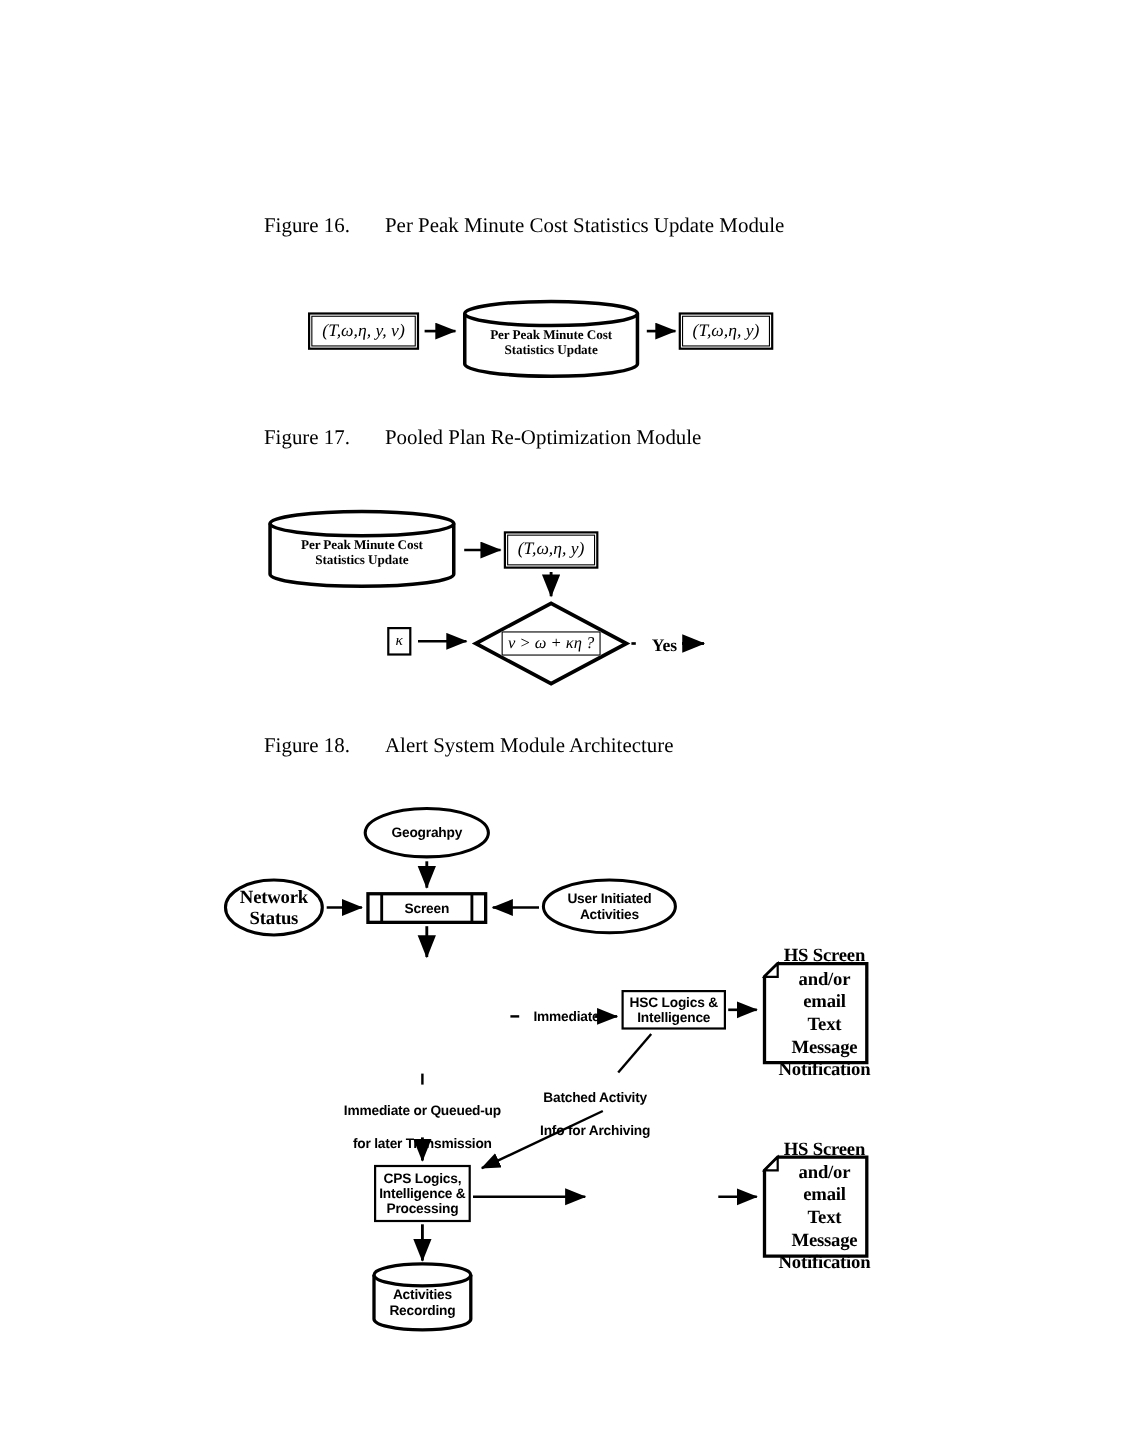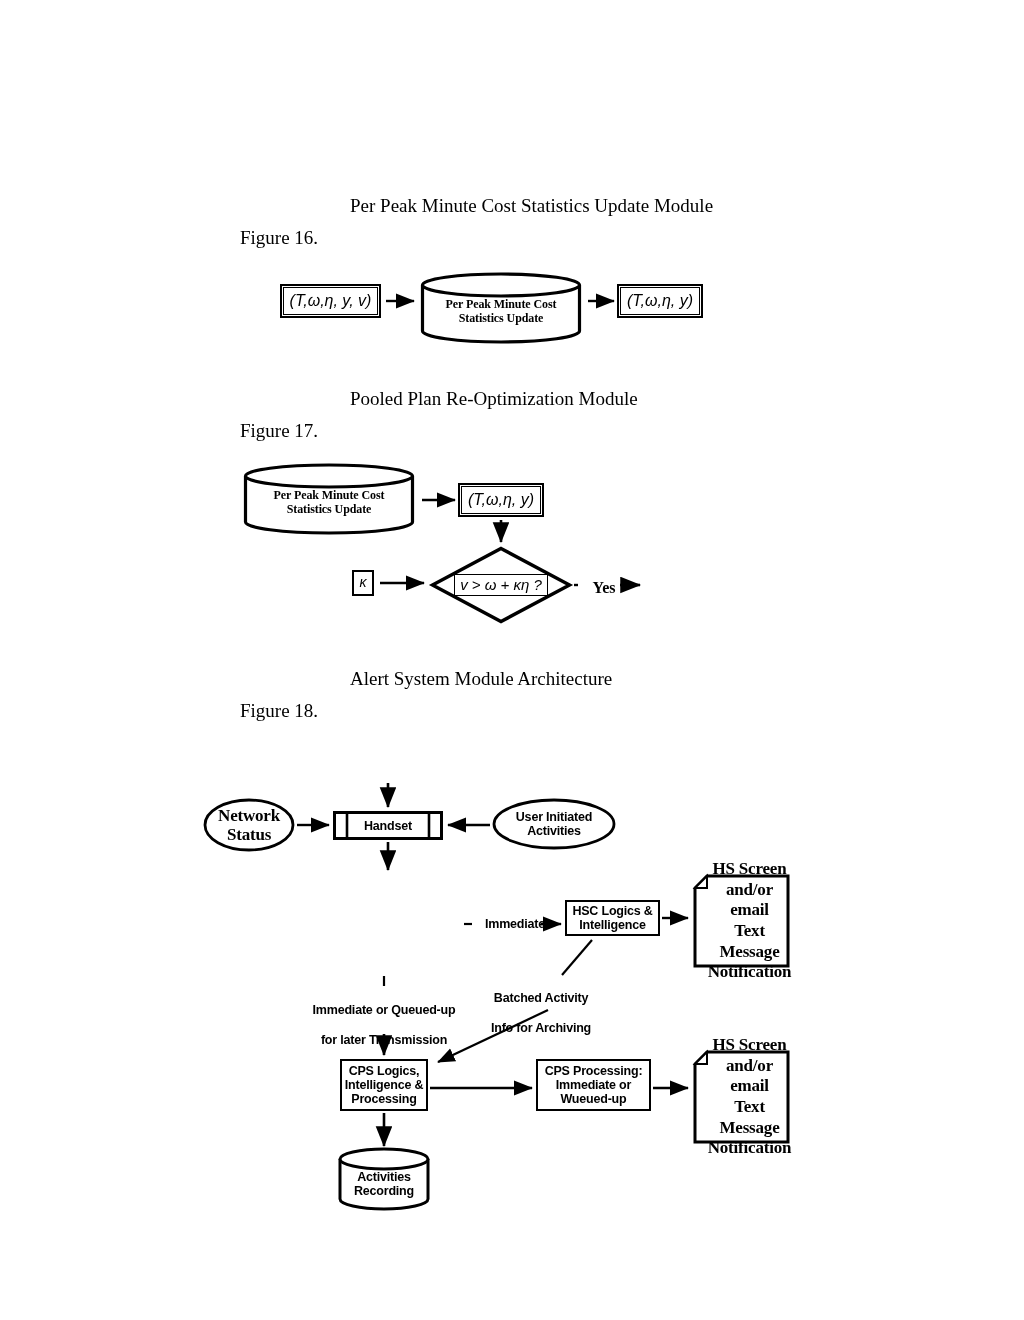--- a/index.html
+++ b/index.html
@@ -38,21 +38,21 @@
   .page-header .h-sheet { position: absolute; left: 438px; top: 0; }
   .page-header .h-num   { position: absolute; left: 578px; top: 0; }
 
   
   .fig-caption {
     position: absolute;
     font-family: "Liberation Serif", serif;
     font-size: 19px;
     white-space: nowrap;
   }
-  .fig-caption .fc-num   { position: absolute; left: 0;     top: 0; margin-top: 32px; }
+  .fig-caption .fc-num   { position: absolute; left: 0;     top: 0; }
   .fig-caption .fc-title { position: absolute; left: 110px; top: 0; }
 
   
   .node {
     position: absolute;
     box-sizing: border-box;
     display: flex;
     align-items: center;
     justify-content: center;
     text-align: center;
@@ -75,21 +75,21 @@
   }
   .lbl-sans-sm {
     font-family: Liberation Serif, serif;
     font-weight: bold;
     font-size: 17px;
     letter-spacing: -0.2px;
   }
 
   
   .math {
-    font-family: Liberation Sans, sans-serif;
+    font-family: Liberation Serif, serif;
     font-style: italic;
     font-size: 16px;
     white-space: nowrap;
   }
 
   
   .box-double {
     border: 1.5px solid #000;
     outline: 2.5px solid #000;
     outline-offset: 1px;
@@ -253,20 +253,26 @@
   </div>
 
   <div class="annot lbl-serif" style="left:584px; top:578px; width:40px; font-size:16px;">Yes</div>
 
 
   <div class="fig-caption" style="left:240px; top:668px;">
     <span class="fc-num">Figure 18.</span>
     <span class="fc-title">Alert System Module Architecture</span>
   </div>
 
+  <div class="ell" style="left:330px; top:733px; width:116px; height:48px;">
+    <svg width="116" height="48" viewBox="0 0 116 48">
+      <ellipse cx="58" cy="24" rx="56" ry="22" fill="#ffffff" stroke="#000000" stroke-width="2.8"></ellipse>
+    </svg>
+    <div class="ell-text lbl-sans">Geograhpy</div>
+  </div>
 
   <div class="ell" style="left:203px; top:798px; width:92px; height:54px;">
     <svg width="92" height="54" viewBox="0 0 92 54">
       <ellipse cx="46" cy="27" rx="44" ry="25" fill="#ffffff" stroke="#000000" stroke-width="2.8"></ellipse>
     </svg>
     <div class="ell-text lbl-sans-sm">
       <div>
         <div>Network</div>
         <div>Status</div>
       </div>
@@ -284,21 +290,21 @@
       </div>
     </div>
   </div>
 
   <div class="pproc" style="left:333px; top:811px; width:110px; height:29px;">
     <svg width="110" height="29" viewBox="0 0 110 29">
       <rect x="1.5" y="1.5" width="107" height="26" fill="#ffffff" stroke="#000000" stroke-width="3"></rect>
       <line x1="14" y1="1.5" x2="14" y2="27.5" stroke="#000000" stroke-width="2.6"></line>
       <line x1="96" y1="1.5" x2="96" y2="27.5" stroke="#000000" stroke-width="2.6"></line>
     </svg>
-    <div class="pp-text lbl-sans">Handset</div>
+    <div class="pp-text lbl-sans">Screen</div>
   </div>
 
 
   <div class="annot lbl-sans" style="left:472px; top:917px; width:86px;">Immediate</div>
 
   <div class="node box-single" style="left:565px; top:900px; width:95px; height:36px;">
     <div class="lbl-sans">
       <div>HSC Logics &amp;</div>
       <div>Intelligence</div>
     </div>
@@ -331,27 +337,20 @@
   </div>
 
   <div class="node box-single" style="left:340px; top:1059px; width:88px; height:52px;">
     <div class="lbl-sans">
       <div>CPS Logics,</div>
       <div>Intelligence &amp;</div>
       <div>Processing</div>
     </div>
   </div>
 
-  <div class="node box-single" style="left:536px; top:1059px; width:115px; height:52px;">
-    <div class="lbl-sans">
-      <div>CPS Processing:</div>
-      <div>Immediate or</div>
-      <div>Wueued-up</div>
-    </div>
-  </div>
 
   <div class="doc" style="left:693px; top:1050px; width:97px; height:94px;">
     <svg width="97" height="94" viewBox="0 0 97 94">
       <path d="M14,2 L95,2 L95,92 L2,92 L2,14 Z" fill="#ffffff" stroke="#000000" stroke-width="3"></path>
       <path d="M14,2 L2,14 L14,14 Z" fill="#ffffff" stroke="#000000" stroke-width="2"></path>
     </svg>
     <div class="doc-text lbl-sans-sm">
       <div>
         <div>HS Screen</div>
         <div>and/or email</div>

